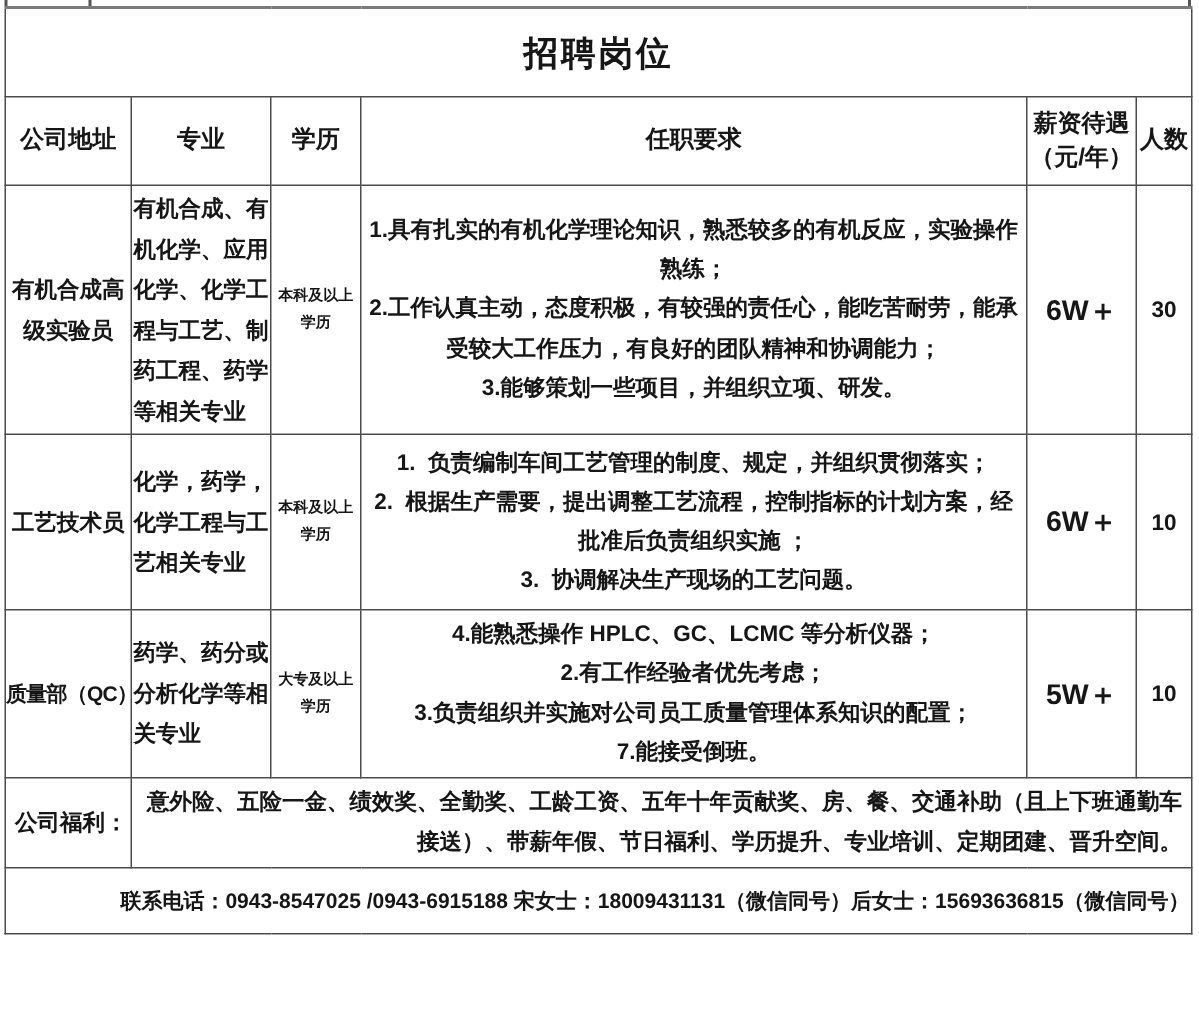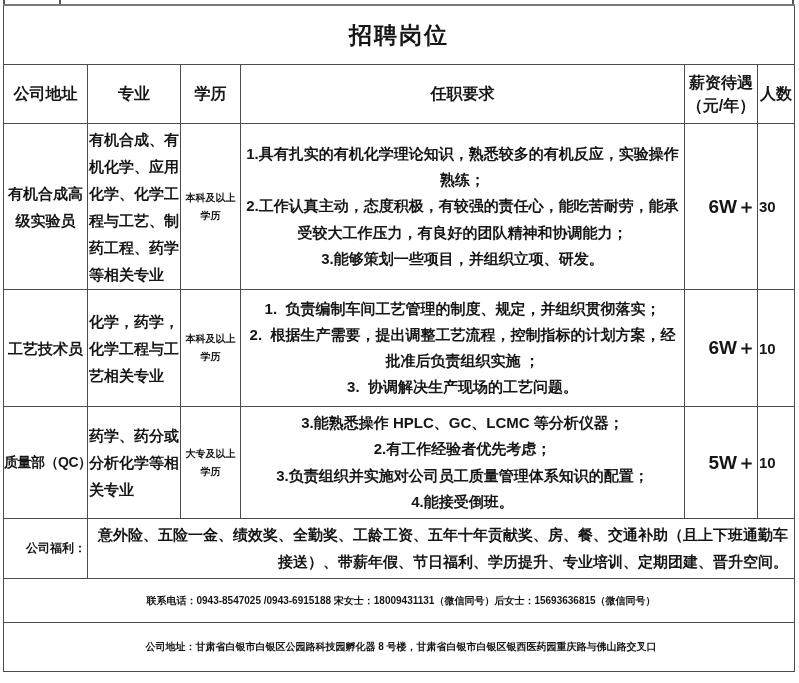--- a/index.html
+++ b/index.html
@@ -37,36 +37,36 @@
   tr.job-row .major{
     font-size:15px;line-height:1.8;padding:0 1px;
   }
   tr.job-row .edu{
     text-align:center;font-size:10px;line-height:1.8;padding:0;
   }
   tr.job-row .reqs{
     font-size:15px;line-height:1.75;padding:2px 4px 2px 4px;text-align:center;
   }
   .req-item{white-space:pre-wrap;}
-  tr.job-row .salary{text-align:right;font-size:19px;}
-  tr.job-row .count{text-align:left;font-size:15px;}
+  tr.job-row .salary{text-align:center;font-size:19px;}
+  tr.job-row .count{text-align:center;font-size:15px;}
 
   tr.row-1{height:166px;}
   tr.row-2{height:117px;}
   tr.row-3{height:112px;}
 
   tr.benefits-row{height:60px;}
   tr.benefits-row .blabel{
-    font-size:12px;padding-left:5px;text-align:right;white-space:nowrap;
+    font-size:15px;padding-left:5px;text-align:center;white-space:nowrap;
   }
   tr.benefits-row .btext{
     font-size:15px;line-height:1.75;padding:2px 6px;text-align:right;
   }
   tr.contact-row td, tr.address-row td{
-    font-size:10px;padding-left:5px;text-align:center;white-space:nowrap;
+    font-size:14px;padding-left:5px;text-align:right;white-space:nowrap;
   }
   tr.contact-row{height:44px;}
   tr.address-row{height:49px;}
 </style>
 </head>
 <body>
 
 <div class="sheet">
   <div class="top-strip">
     <span class="tick"></span>
@@ -123,36 +123,33 @@
       </td>
       <td class="salary">6W＋</td>
       <td class="count">10</td>
     </tr>
 
     <tr class="job-row row-3">
       <td class="pos tight">质量部（QC）</td>
       <td class="major">药学、药分或分析化学等相关专业</td>
       <td class="edu">大专及以上学历</td>
       <td class="reqs">
-        <div class="req-item">3.能熟悉操作 HPLC、GC、LCMC 等分析仪器；</div>
+        <div class="req-item">4.能熟悉操作 HPLC、GC、LCMC 等分析仪器；</div>
         <div class="req-item">2.有工作经验者优先考虑；</div>
         <div class="req-item">3.负责组织并实施对公司员工质量管理体系知识的配置；</div>
-        <div class="req-item">4.能接受倒班。</div>
+        <div class="req-item">7.能接受倒班。</div>
       </td>
       <td class="salary">5W＋</td>
       <td class="count">10</td>
     </tr>
 
     <tr class="benefits-row">
       <td class="blabel">公司福利：</td>
       <td class="btext" colspan="5">意外险、五险一金、绩效奖、全勤奖、工龄工资、五年十年贡献奖、房、餐、交通补助（且上下班通勤车接送）、带薪年假、节日福利、学历提升、专业培训、定期团建、晋升空间。</td>
     </tr>
 
     <tr class="contact-row">
       <td colspan="6">联系电话：0943-8547025 /0943-6915188 宋女士：18009431131（微信同号）后女士：15693636815（微信同号）</td>
     </tr>
 
-    <tr class="address-row">
-      <td colspan="6">公司地址：甘肃省白银市白银区公园路科技园孵化器 8 号楼，甘肃省白银市白银区银西医药园重庆路与佛山路交叉口</td>
-    </tr>
   </tbody>
     </table>
 </div>
 
 </body></html>

